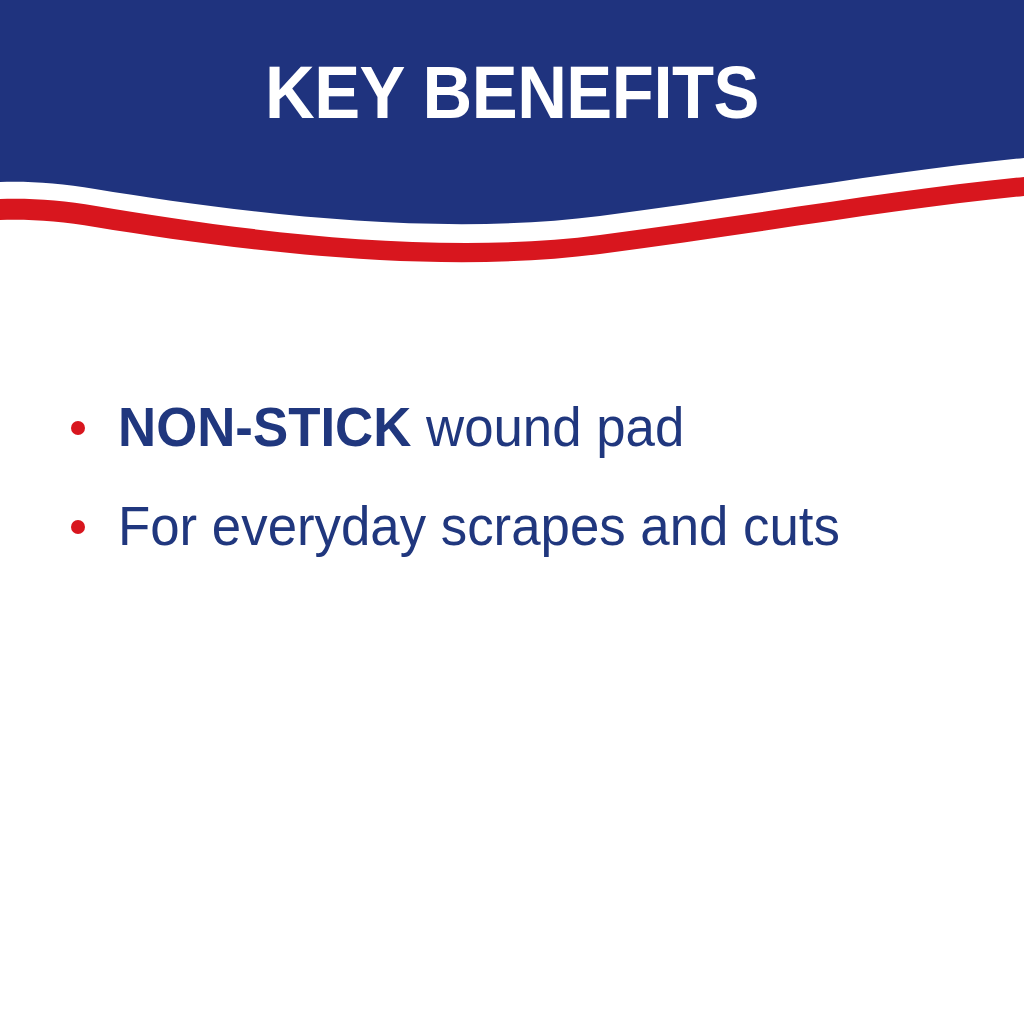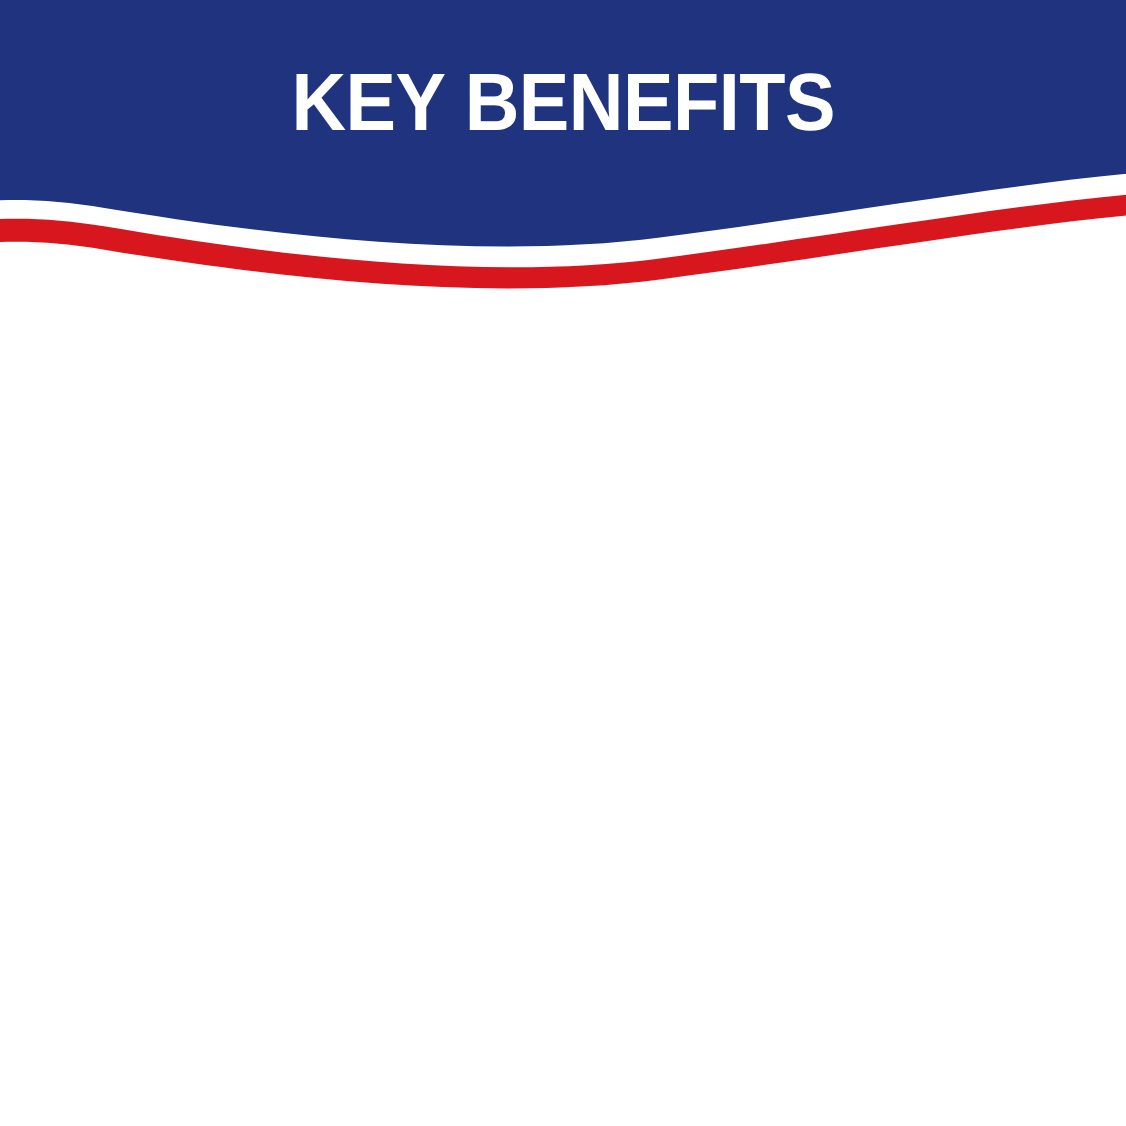--- a/index.html
+++ b/index.html
@@ -109,18 +109,26 @@
       <path fill="#d8161e" d="M0,199 C30,198 62,200 96,206 C232,229 432,257 600,235 C760,214 900,189 1024,177
                L1024,196
                C900,208 760,233 600,254 C430,276 230,249 95,227 C61,221 29,219 0,220 Z"></path>
     </svg>
     <div id="header-title">KEY BENEFITS</div>
   </div>
 
   <ul id="benefits-list">
 
 
+    <li class="benefit-item">
+      <span class="benefit-bullet"></span>
+      <span class="benefit-text"><span class="benefit-lead">NON-STICK</span><span class="benefit-rest">wound pad</span></span>
+    </li>
 
 
+    <li class="benefit-item">
+      <span class="benefit-bullet"></span>
+      <span class="benefit-text"><span class="benefit-rest">For everyday scrapes and cuts</span></span>
+    </li>
 
   </ul>
 
 </div>
 
 </body></html>

